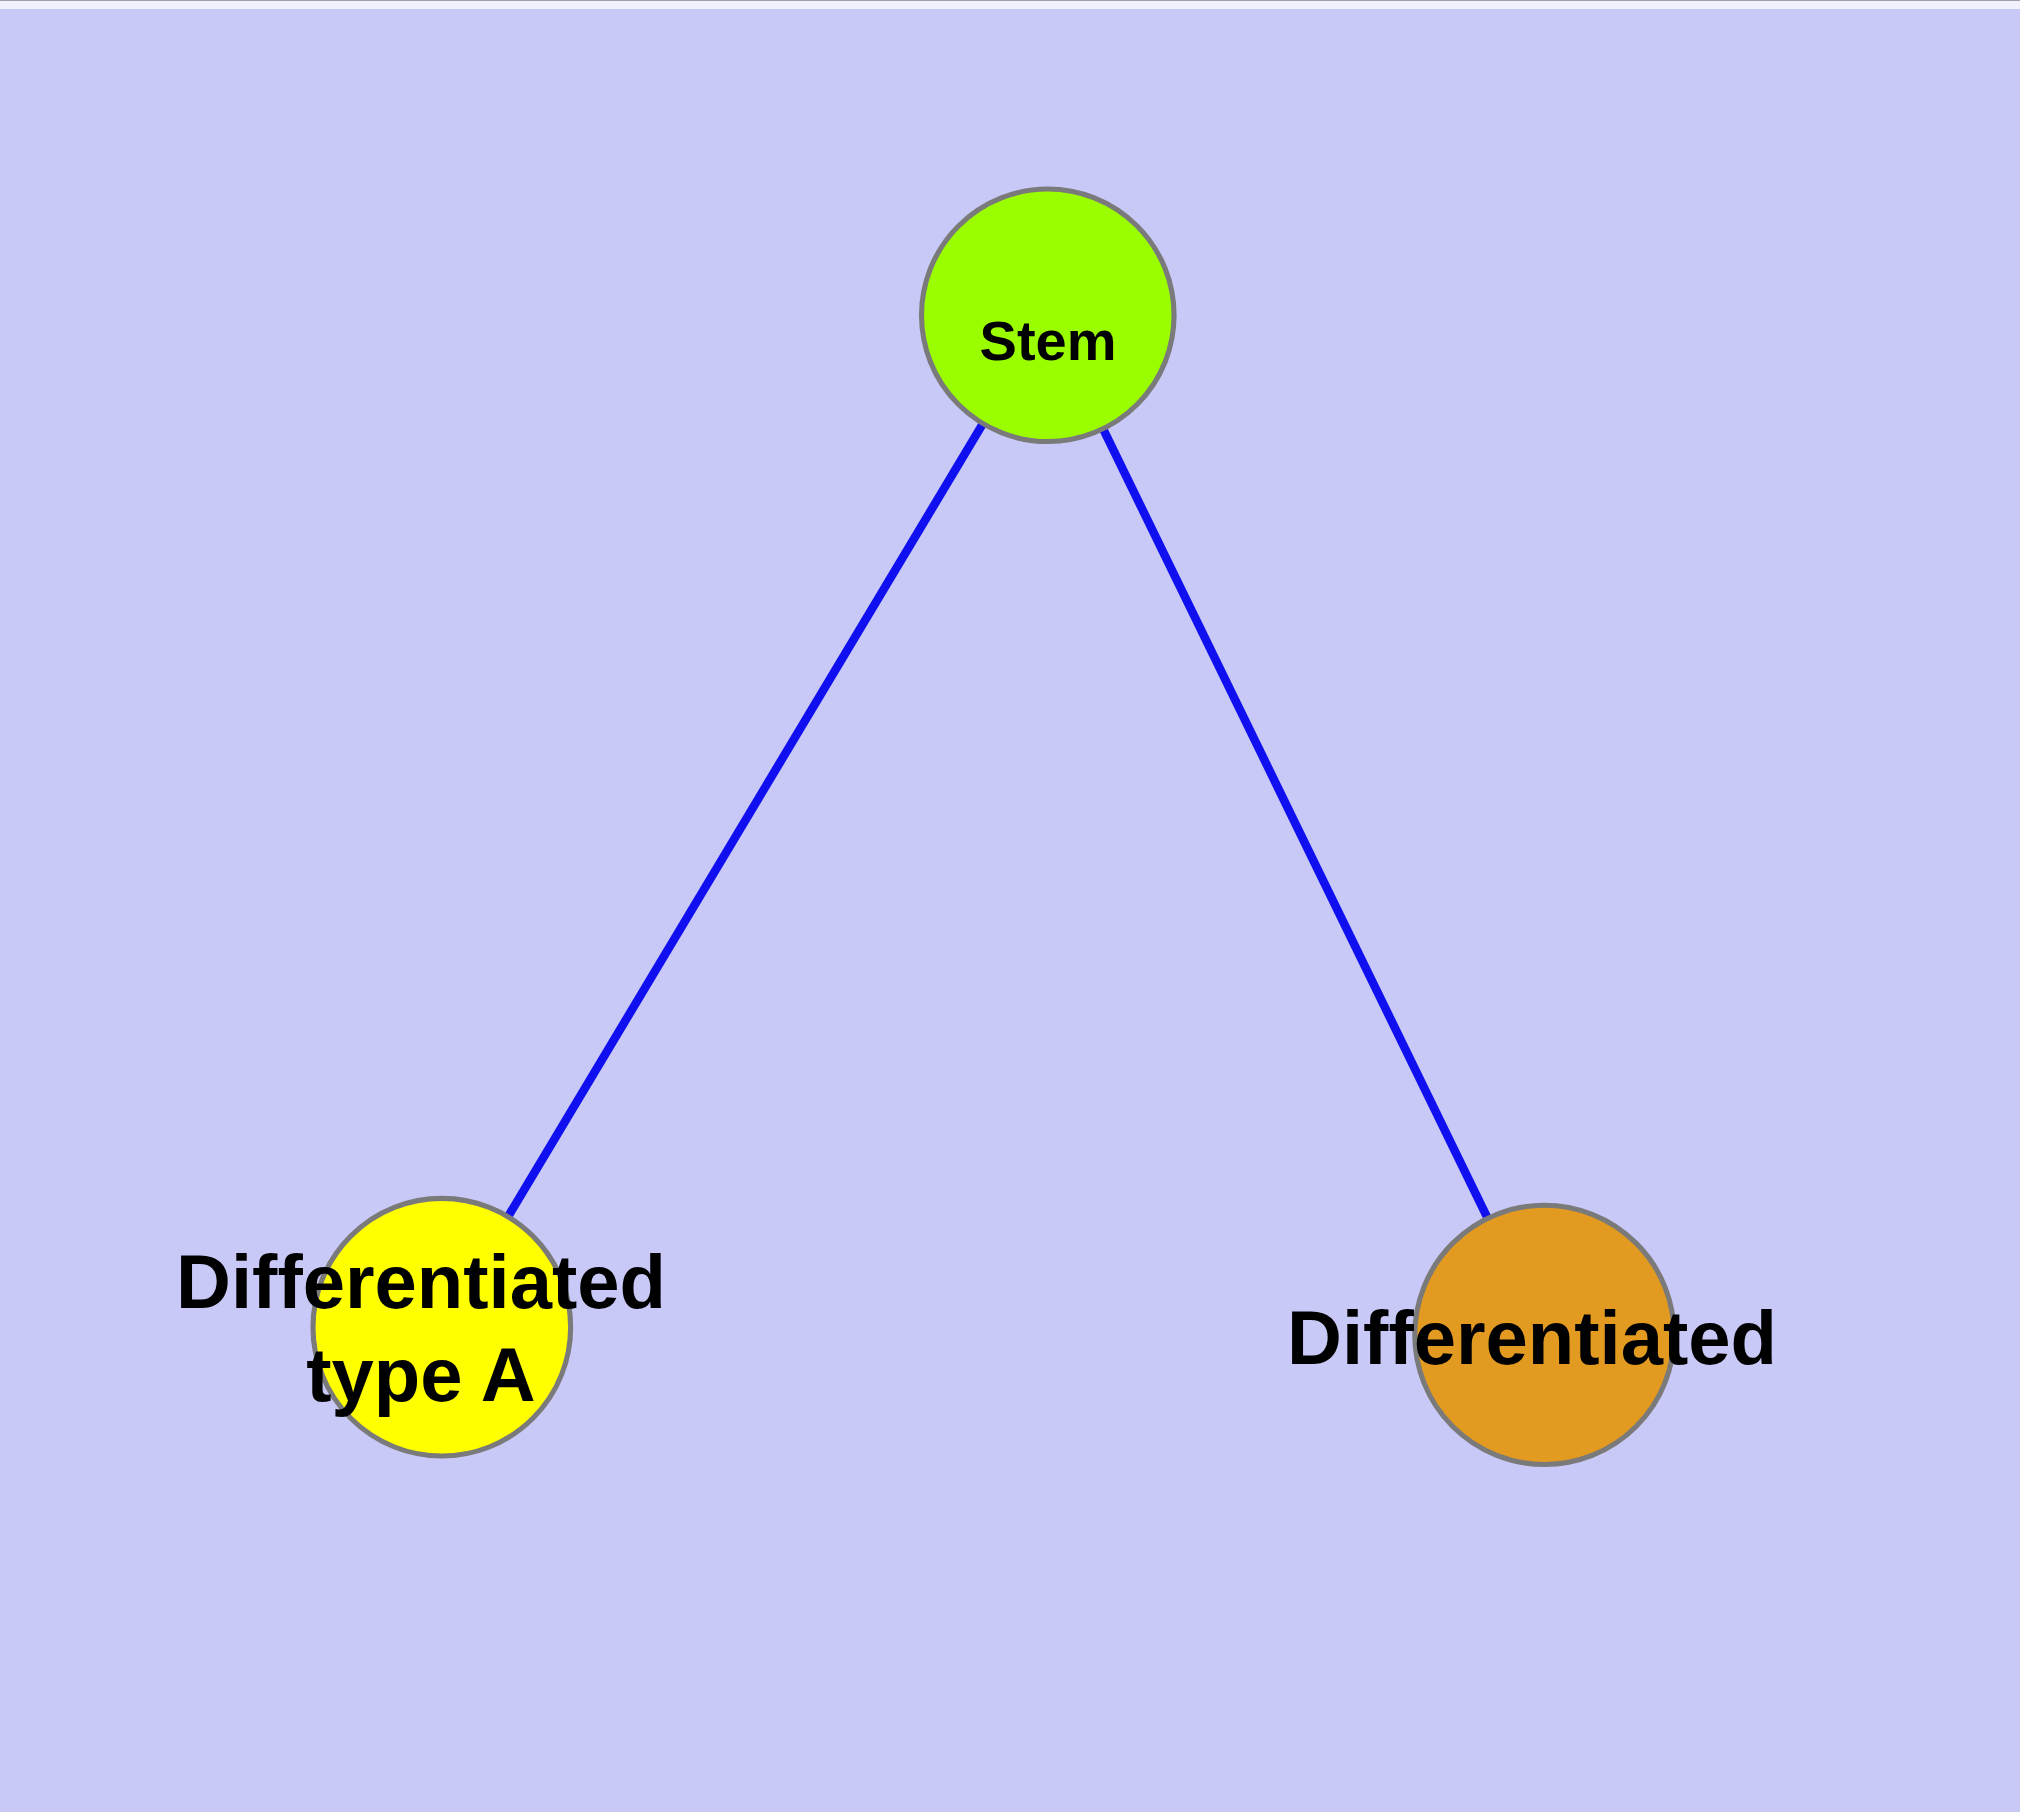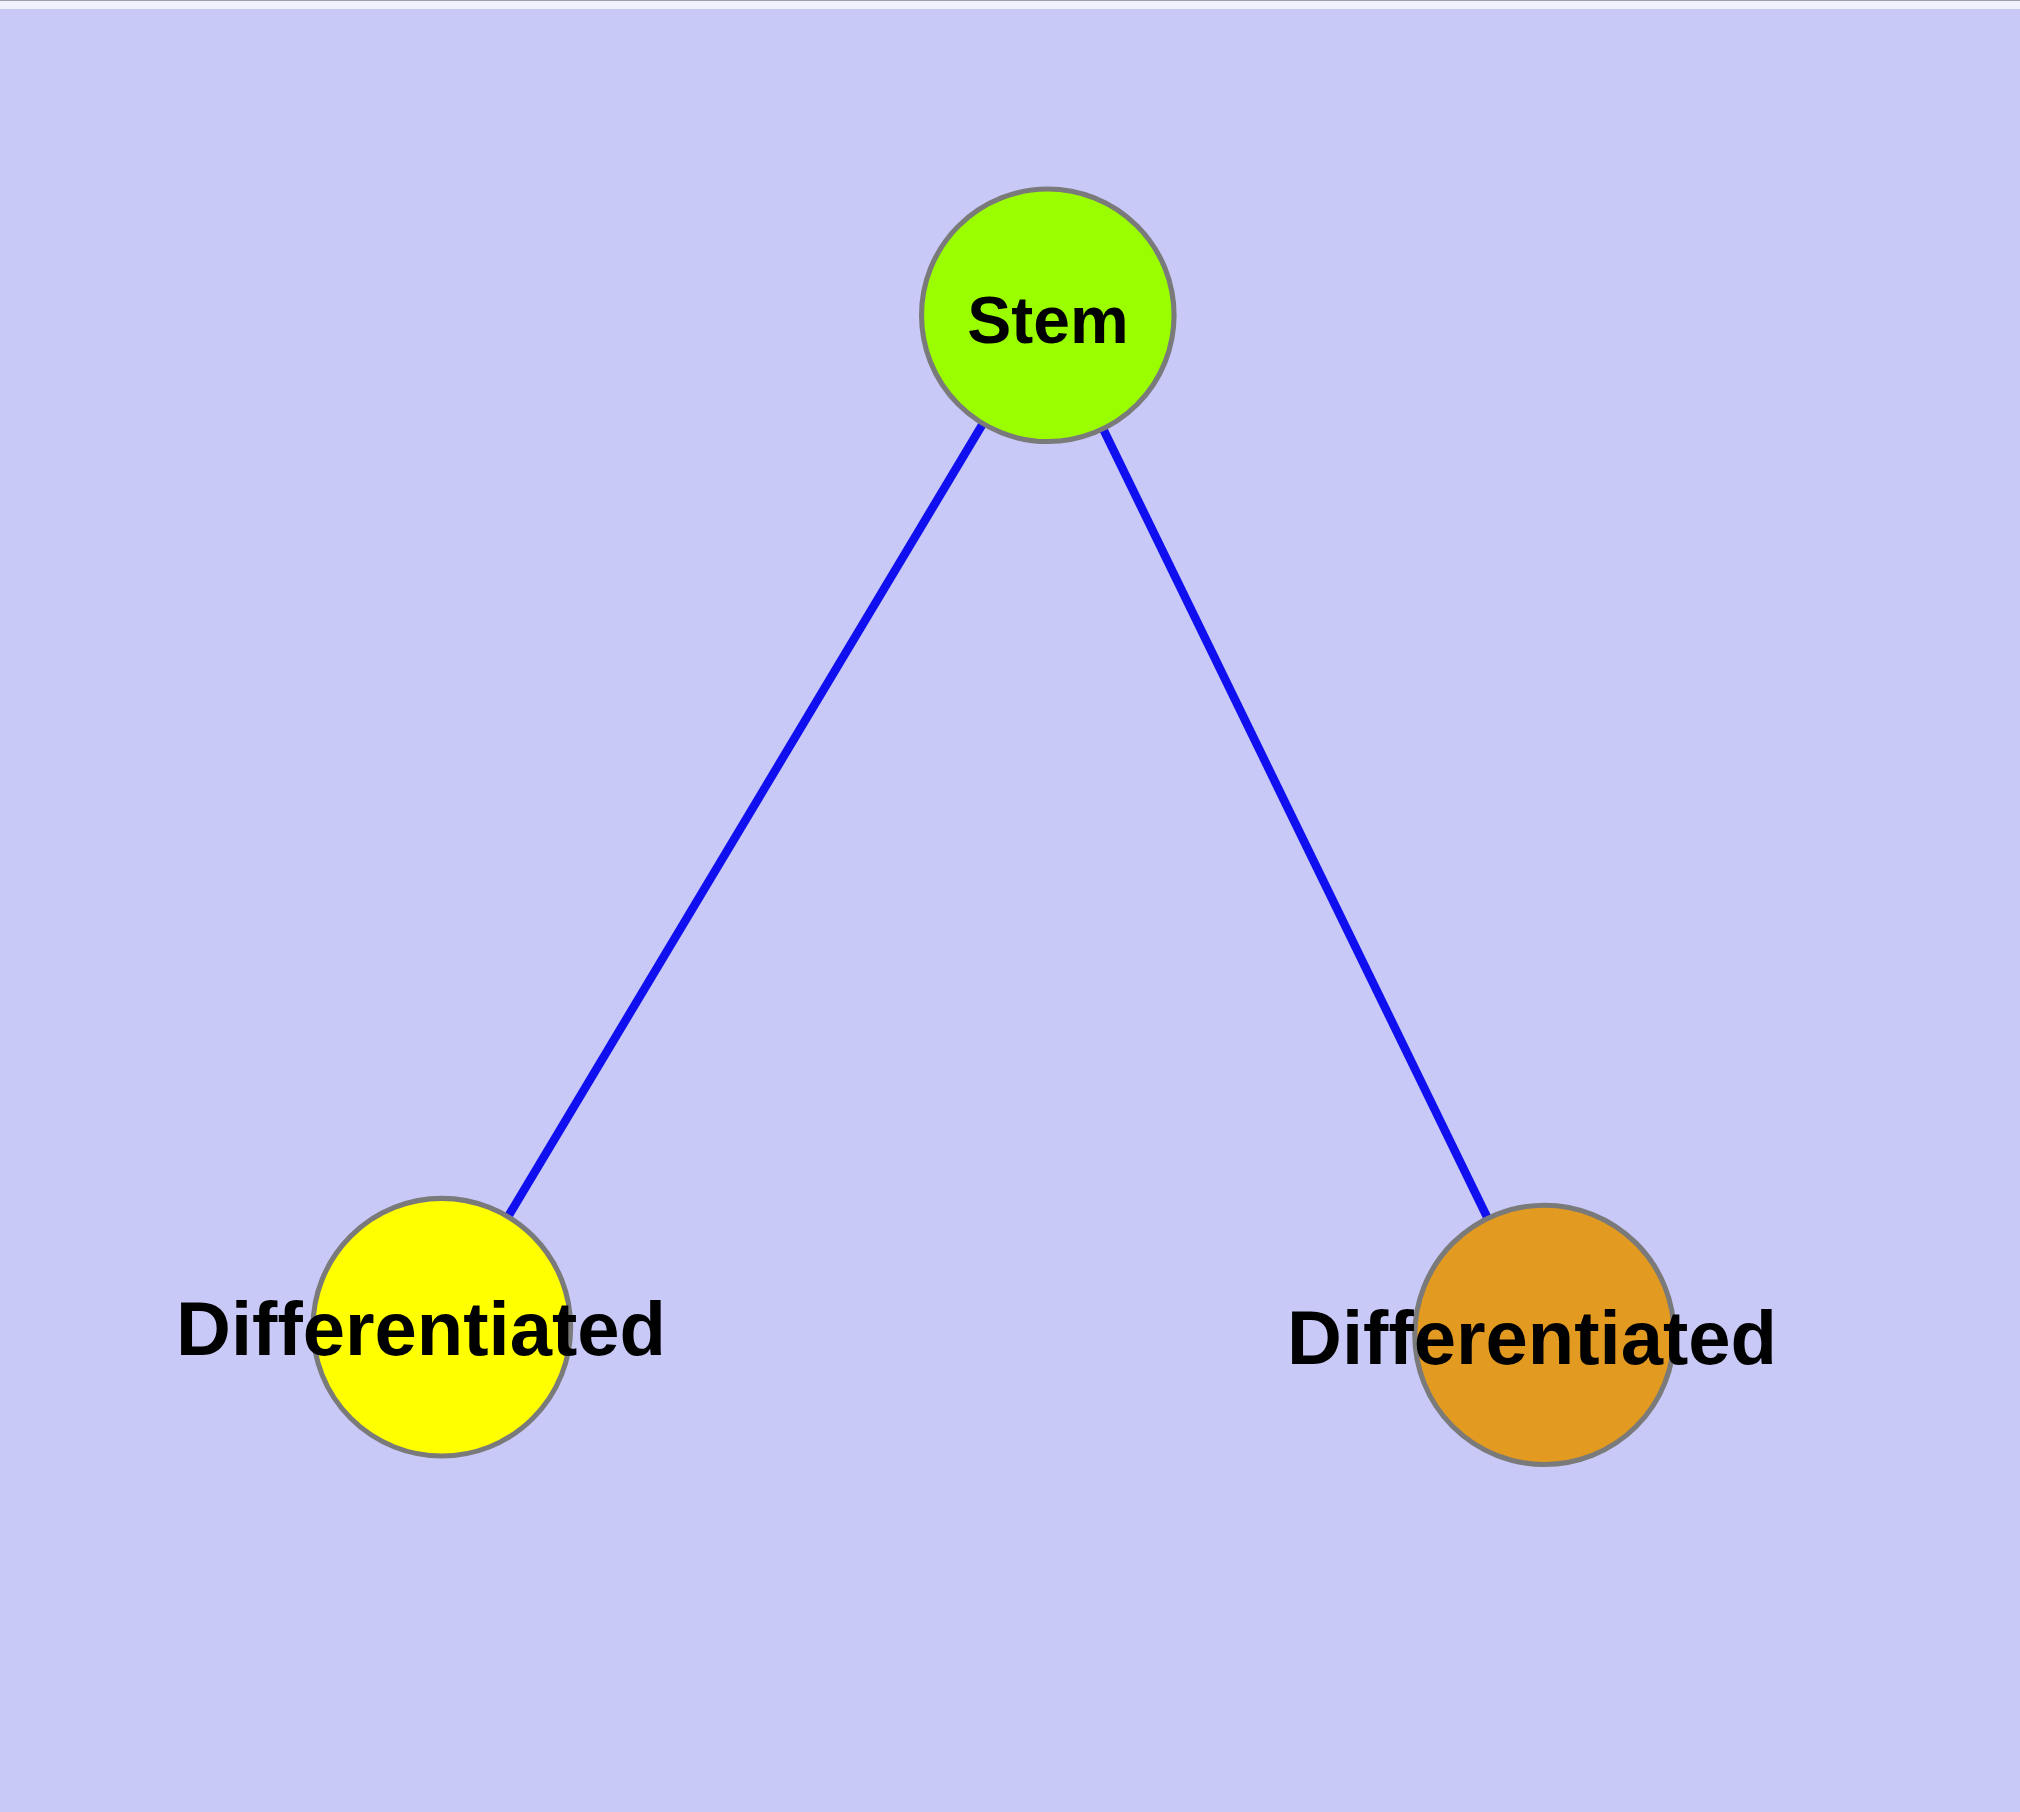--- a/index.html
+++ b/index.html
@@ -41,22 +41,22 @@
     position: absolute;
     transform: translate(-50%, -50%);
     color: #000000;
     font-weight: bold;
     text-align: center;
     white-space: nowrap;
   }
   .node-label .line { display: block; }
   .stem-label {
     left: 1048px;
-    top: 320px;
-    font-size: 66px;
+    top: 340px;
+    font-size: 56px;
     line-height: 85px;
   }
   .type-a-label {
     left: 421px;
     top: 1328px;
     font-size: 76px;
     line-height: 93px;
   }
   .type-b-label {
     left: 1532px;
@@ -81,20 +81,21 @@
     <circle class="node-circle" cx="521" cy="1566" r="152" fill="#FFFF00"></circle>
     <circle class="node-circle" cx="1822" cy="1575" r="153" fill="#E29A20"></circle>
   </svg>
 
   <div class="node-label stem-label">
     <span class="line">Stem</span>
   </div>
 
   <div class="node-label type-a-label">
     <span class="line">Differentiated</span>
+    <span class="line">type A</span>
   </div>
 
   <div class="node-label type-b-label">
     <span class="line">Differentiated</span>
   </div>
 
 </div>
 
 
 </body></html>

